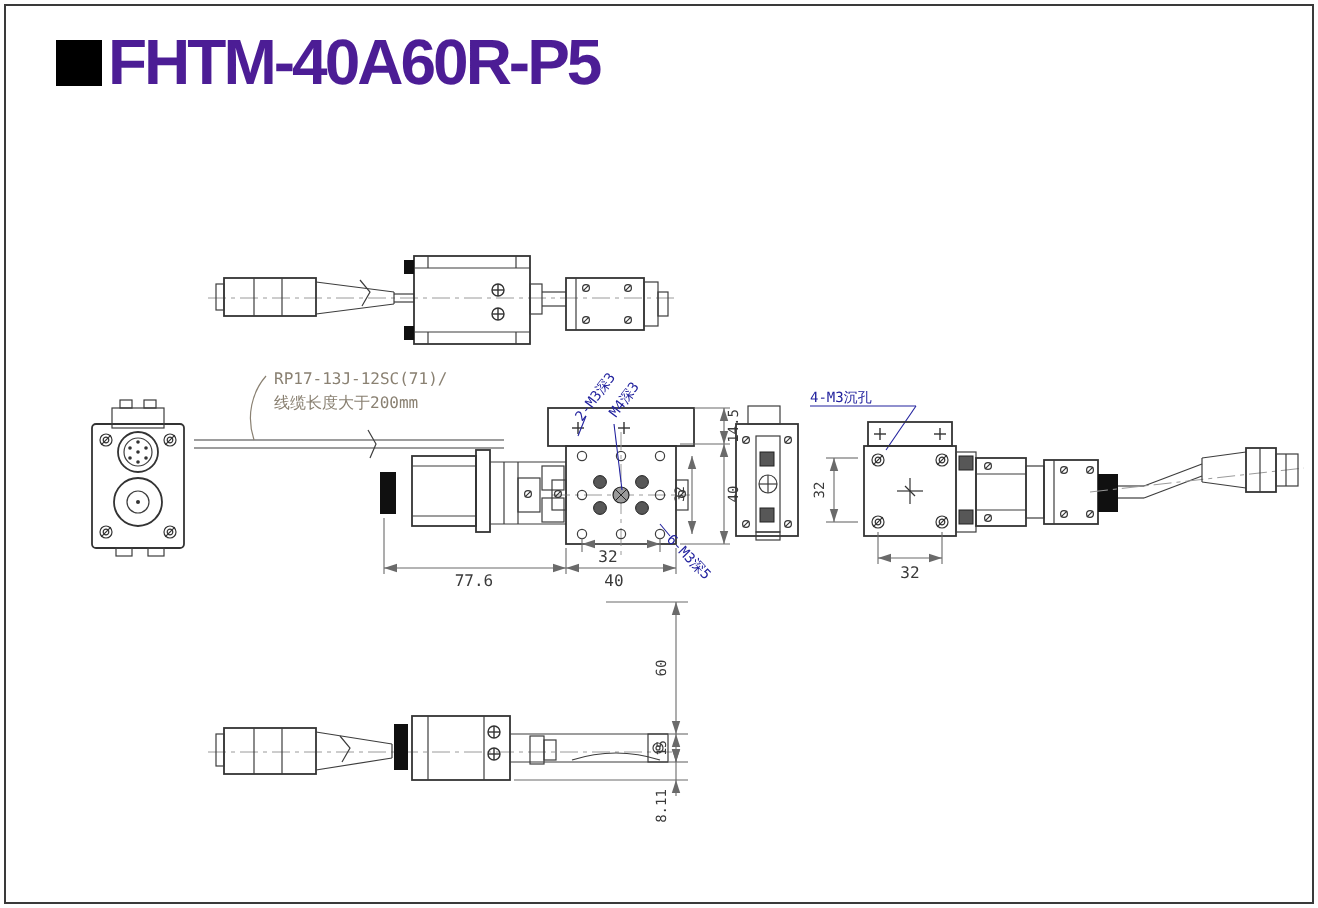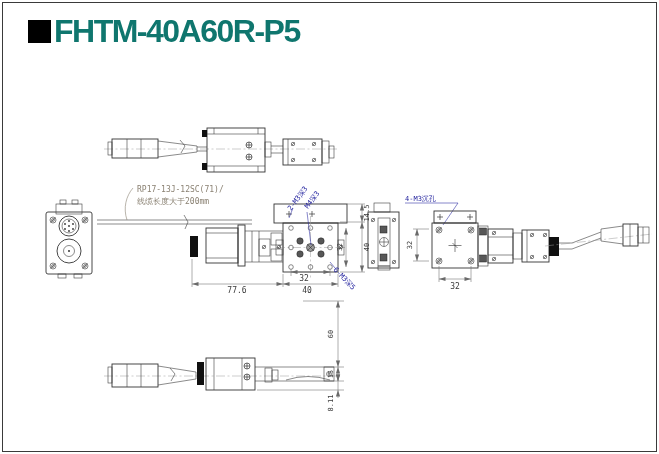--- a/index.html
+++ b/index.html
@@ -1,21 +1,21 @@
 <!DOCTYPE html>
 <html><head>
 <meta charset="utf-8">
 <style>
   html,body{margin:0;padding:0;background:#e8e8e8;}
   .page{position:relative;width:659px;height:454px;background:#ffffff;overflow:hidden;
         font-family:"Liberation Sans",sans-serif;}
   .page-border{position:absolute;inset:2px;border:1.2px solid #3a3a3a;pointer-events:none;}
   .title-row{position:absolute;left:28px;top:13px;display:flex;align-items:center;gap:3px;}
   .title-square{width:23px;height:23px;background:#000;display:inline-block;}
-  .title-text{font-size:32px;font-weight:600;letter-spacing:-1.5px;color:#0f766e;
+  .title-text{font-size:32px;font-weight:600;letter-spacing:-1.5px;color:#4c1d95;
               font-family:"Liberation Sans",sans-serif;white-space:nowrap;}
   svg text{font-family:"DejaVu Sans Mono","Liberation Mono",monospace;}
   .ol{fill:none;stroke:#333;stroke-width:0.9;}
   .ol2{fill:none;stroke:#3d3d3d;stroke-width:0.6;}
   .dim{fill:none;stroke:#6a6a6a;stroke-width:0.55;}
   .cl{fill:none;stroke:#9a9a9a;stroke-width:0.5;stroke-dasharray:9 2.5 2 2.5;}
   .fillb{fill:#101010;stroke:none;}
   .dark{fill:#575757;stroke:#222;stroke-width:0.5;}
   .dimtxt{font-size:8px;fill:#3a3a3a;}
   .dimtxt.v{font-size:7px;}

